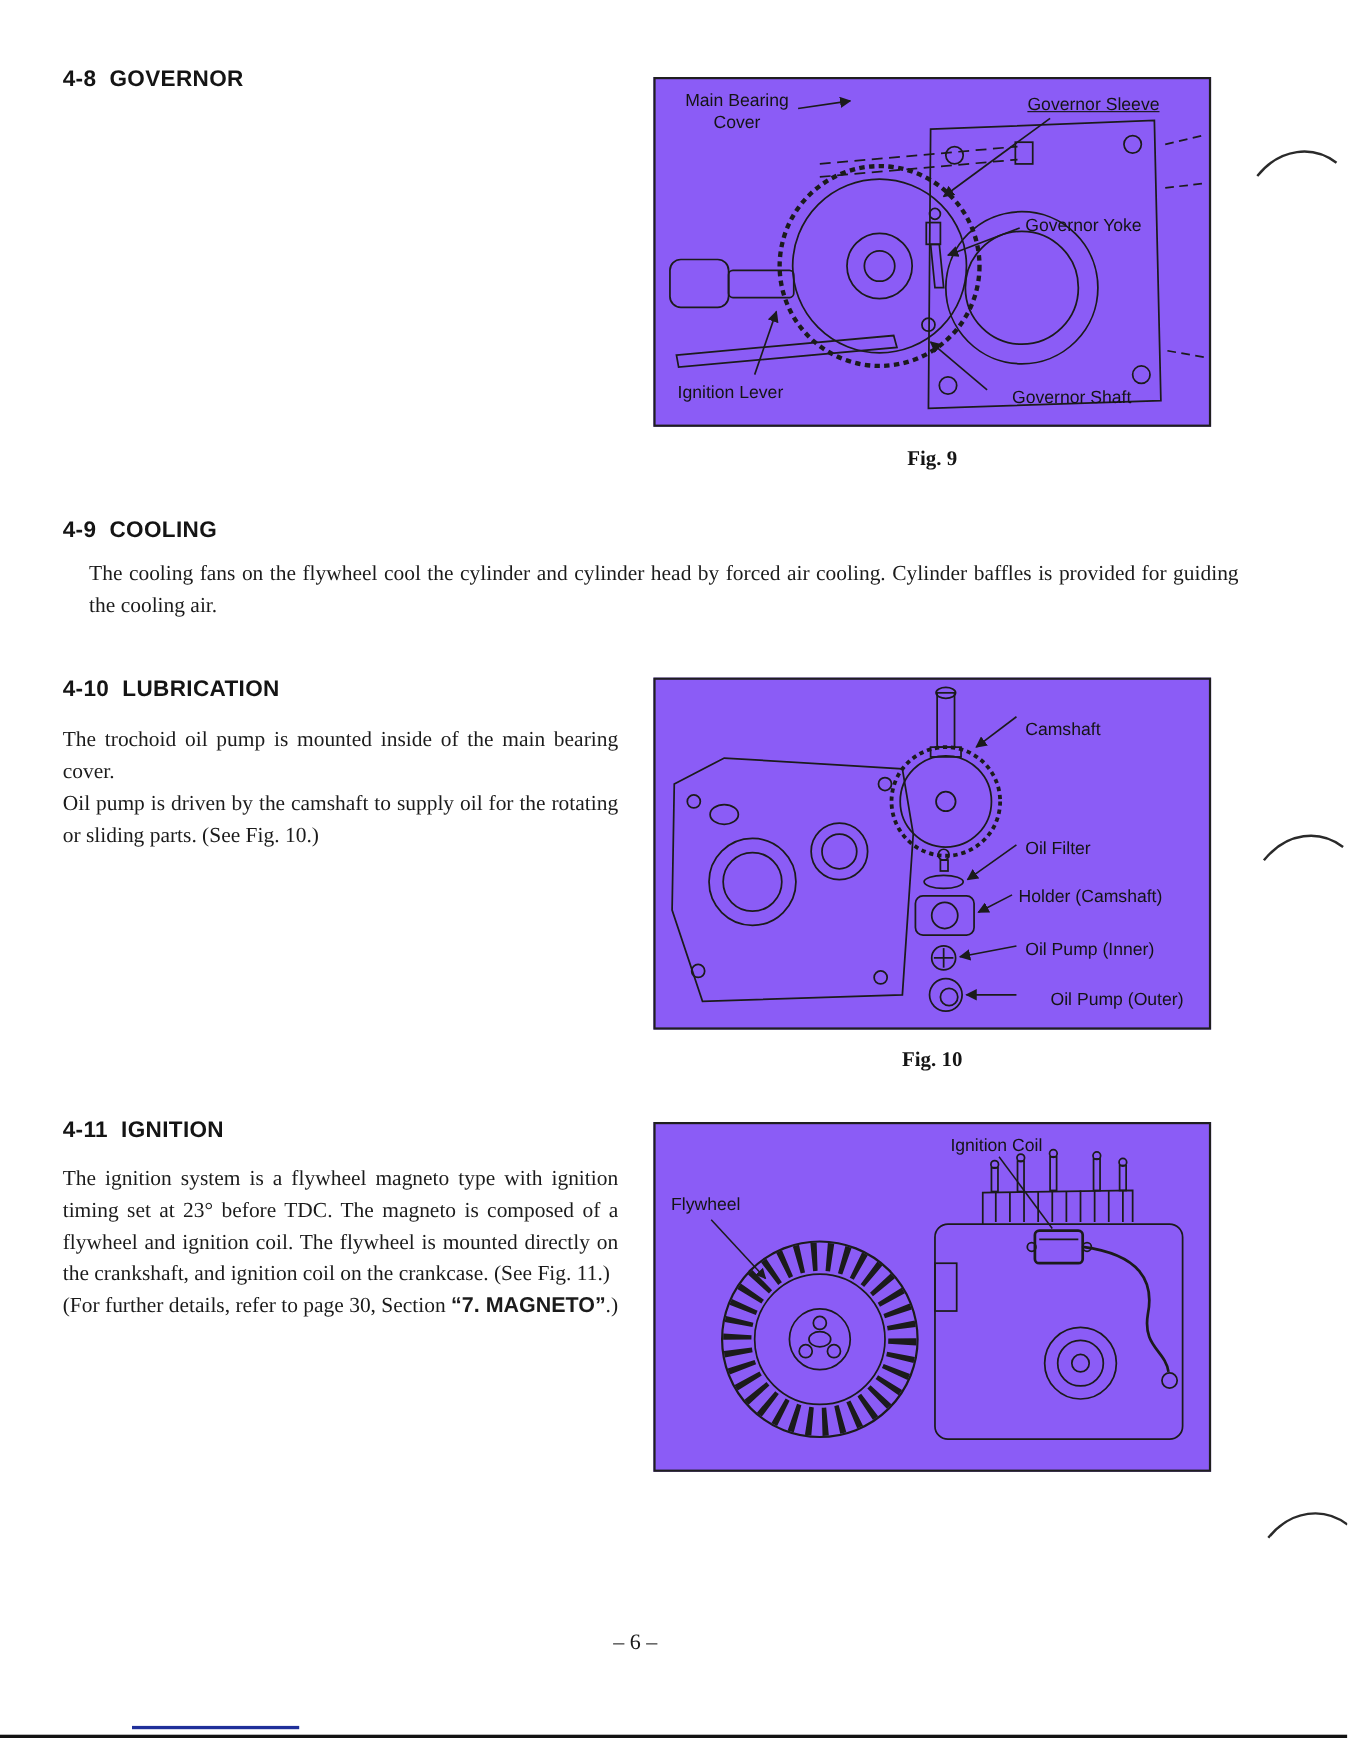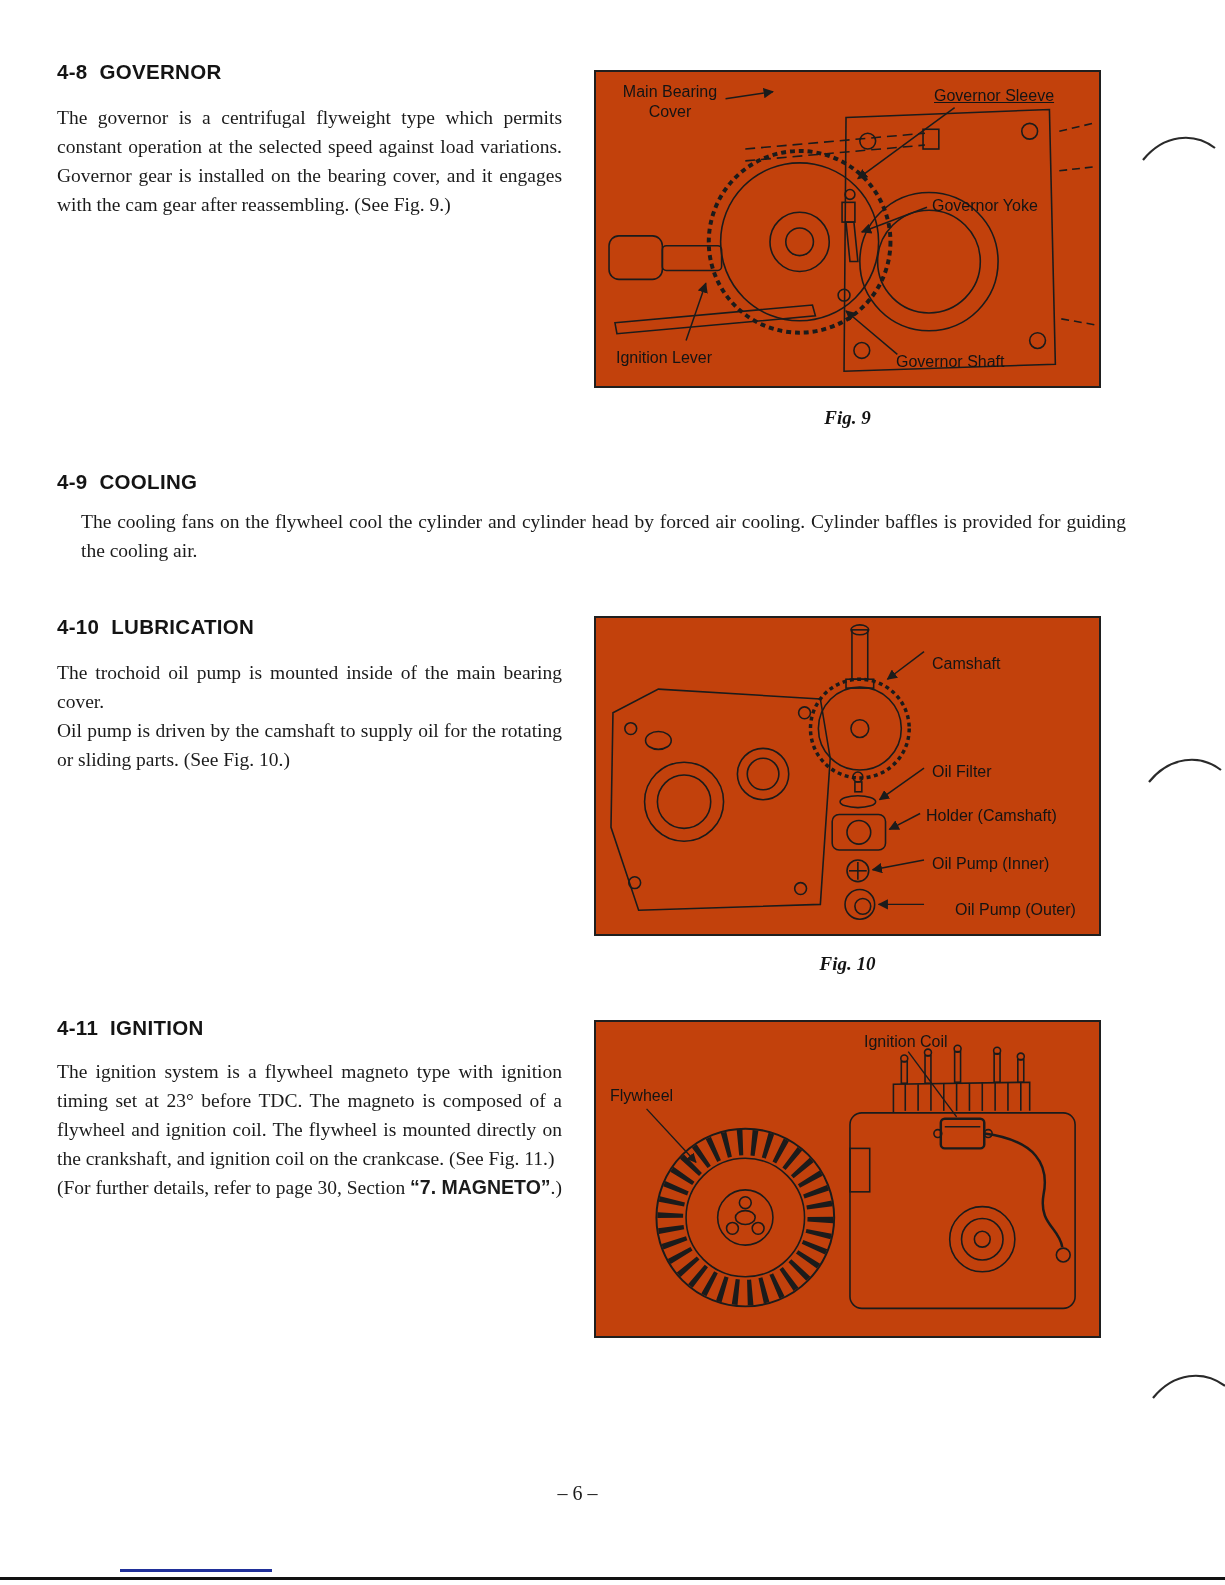--- a/index.html
+++ b/index.html
@@ -13,47 +13,44 @@
     position:absolute; font-family:"Liberation Sans", sans-serif;
     font-weight:bold; font-size:20.5px; letter-spacing:0.3px;
     color:#141414; white-space:pre;
   }
   .para {
     position:absolute; font-size:19.5px; line-height:29px;
     text-align:justify; color:#1b1b1b;
   }
   .para p { margin:0; }
   .fig-box {
-    position:absolute; border:2px solid #1f1f1f; background:#c2410c;
+    position:absolute; border:2px solid #1f1f1f; background:#8b5cf6;
   }
   .fig-svg { position:absolute; inset:0; width:100%; height:100%; }
   .fig-label {
     position:absolute; font-family:"Liberation Sans", sans-serif;
     font-size:16px; line-height:1.25; color:#141414;
   }
   .fig-caption {
-    position:absolute; font-weight:bold; font-style:italic;
+    position:absolute; font-weight:bold; 
     font-size:19px; text-align:center; color:#141414;
   }
   .note-bold { font-family:"Liberation Sans", sans-serif; font-weight:bold; font-style:normal; }
   .page-number { position:absolute; font-size:20px; text-align:center; color:#1b1b1b; }
   .rule-short { position:absolute; background:#20309a; }
   .rule-long  { position:absolute; background:#121212; }
   .artifact { position:absolute; }
 </style>
 </head>
 <body>
 
 <div class="page">
 
   <div class="heading" style="left:57px; top:60px;">4-8  GOVERNOR</div>
 
-  <div class="para" style="left:57px; top:103px; width:505px;">
-    <p>The governor is a centrifugal flyweight type which permits constant operation at the selected speed against load variations. Governor gear is installed on the bearing cover, and it engages with the cam gear after reassembling. (See Fig. 9.)</p>
-  </div>
 
   <div class="fig-box" style="left:594px; top:70px; width:507px; height:318px;">
     <svg class="fig-svg" viewBox="0 0 507 318" aria-hidden="true">
       <defs>
         <marker id="ar9" viewBox="0 0 10 10" refX="9" refY="5" markerWidth="7" markerHeight="7" orient="auto">
           <path d="M0,0 L10,5 L0,10 z" fill="#1b1b1b"></path>
         </marker>
       </defs>
       <g stroke="#1b1b1b" fill="none" stroke-width="1.6">
         <path d="M252,46 L458,38 L464,296 L250,303 Z"></path>
@@ -86,21 +83,21 @@
         <line x1="362" y1="36" x2="264" y2="108" marker-end="url(#ar9)"></line>
         <line x1="334" y1="137" x2="268" y2="162" marker-end="url(#ar9)"></line>
         <line x1="90" y1="272" x2="110" y2="214" marker-end="url(#ar9)"></line>
         <line x1="304" y1="286" x2="252" y2="242" marker-end="url(#ar9)"></line>
       </g>
     </svg>
     <div class="fig-label" style="left:18px; top:10px; width:112px; text-align:center;">Main Bearing Cover</div>
     <div class="fig-label" style="left:338px; top:14px;text-decoration:underline;">Governor Sleeve</div>
     <div class="fig-label" style="left:336px; top:124px;">Governor Yoke</div>
     <div class="fig-label" style="left:20px; top:276px;">Ignition Lever</div>
-    <div class="fig-label" style="left:300px; top:280px;">Governor Shaft</div>
+    <div class="fig-label" style="left:324px; top:280px;">Governor Shaft</div>
   </div>
   <div class="fig-caption" style="left:594px; top:407px; width:507px;">Fig. 9</div>
 
   <div class="heading" style="left:57px; top:470px;">4-9  COOLING</div>
   <div class="para" style="left:57px; top:507px; width:1045px;margin-left:24px;">
     <p>The cooling fans on the flywheel cool the cylinder and cylinder head by forced air cooling. Cylinder baffles is provided for guiding the cooling air.</p>
   </div>
 
   <div class="heading" style="left:57px; top:615px;">4-10  LUBRICATION</div>
   <div class="para" style="left:57px; top:658px; width:505px;">

